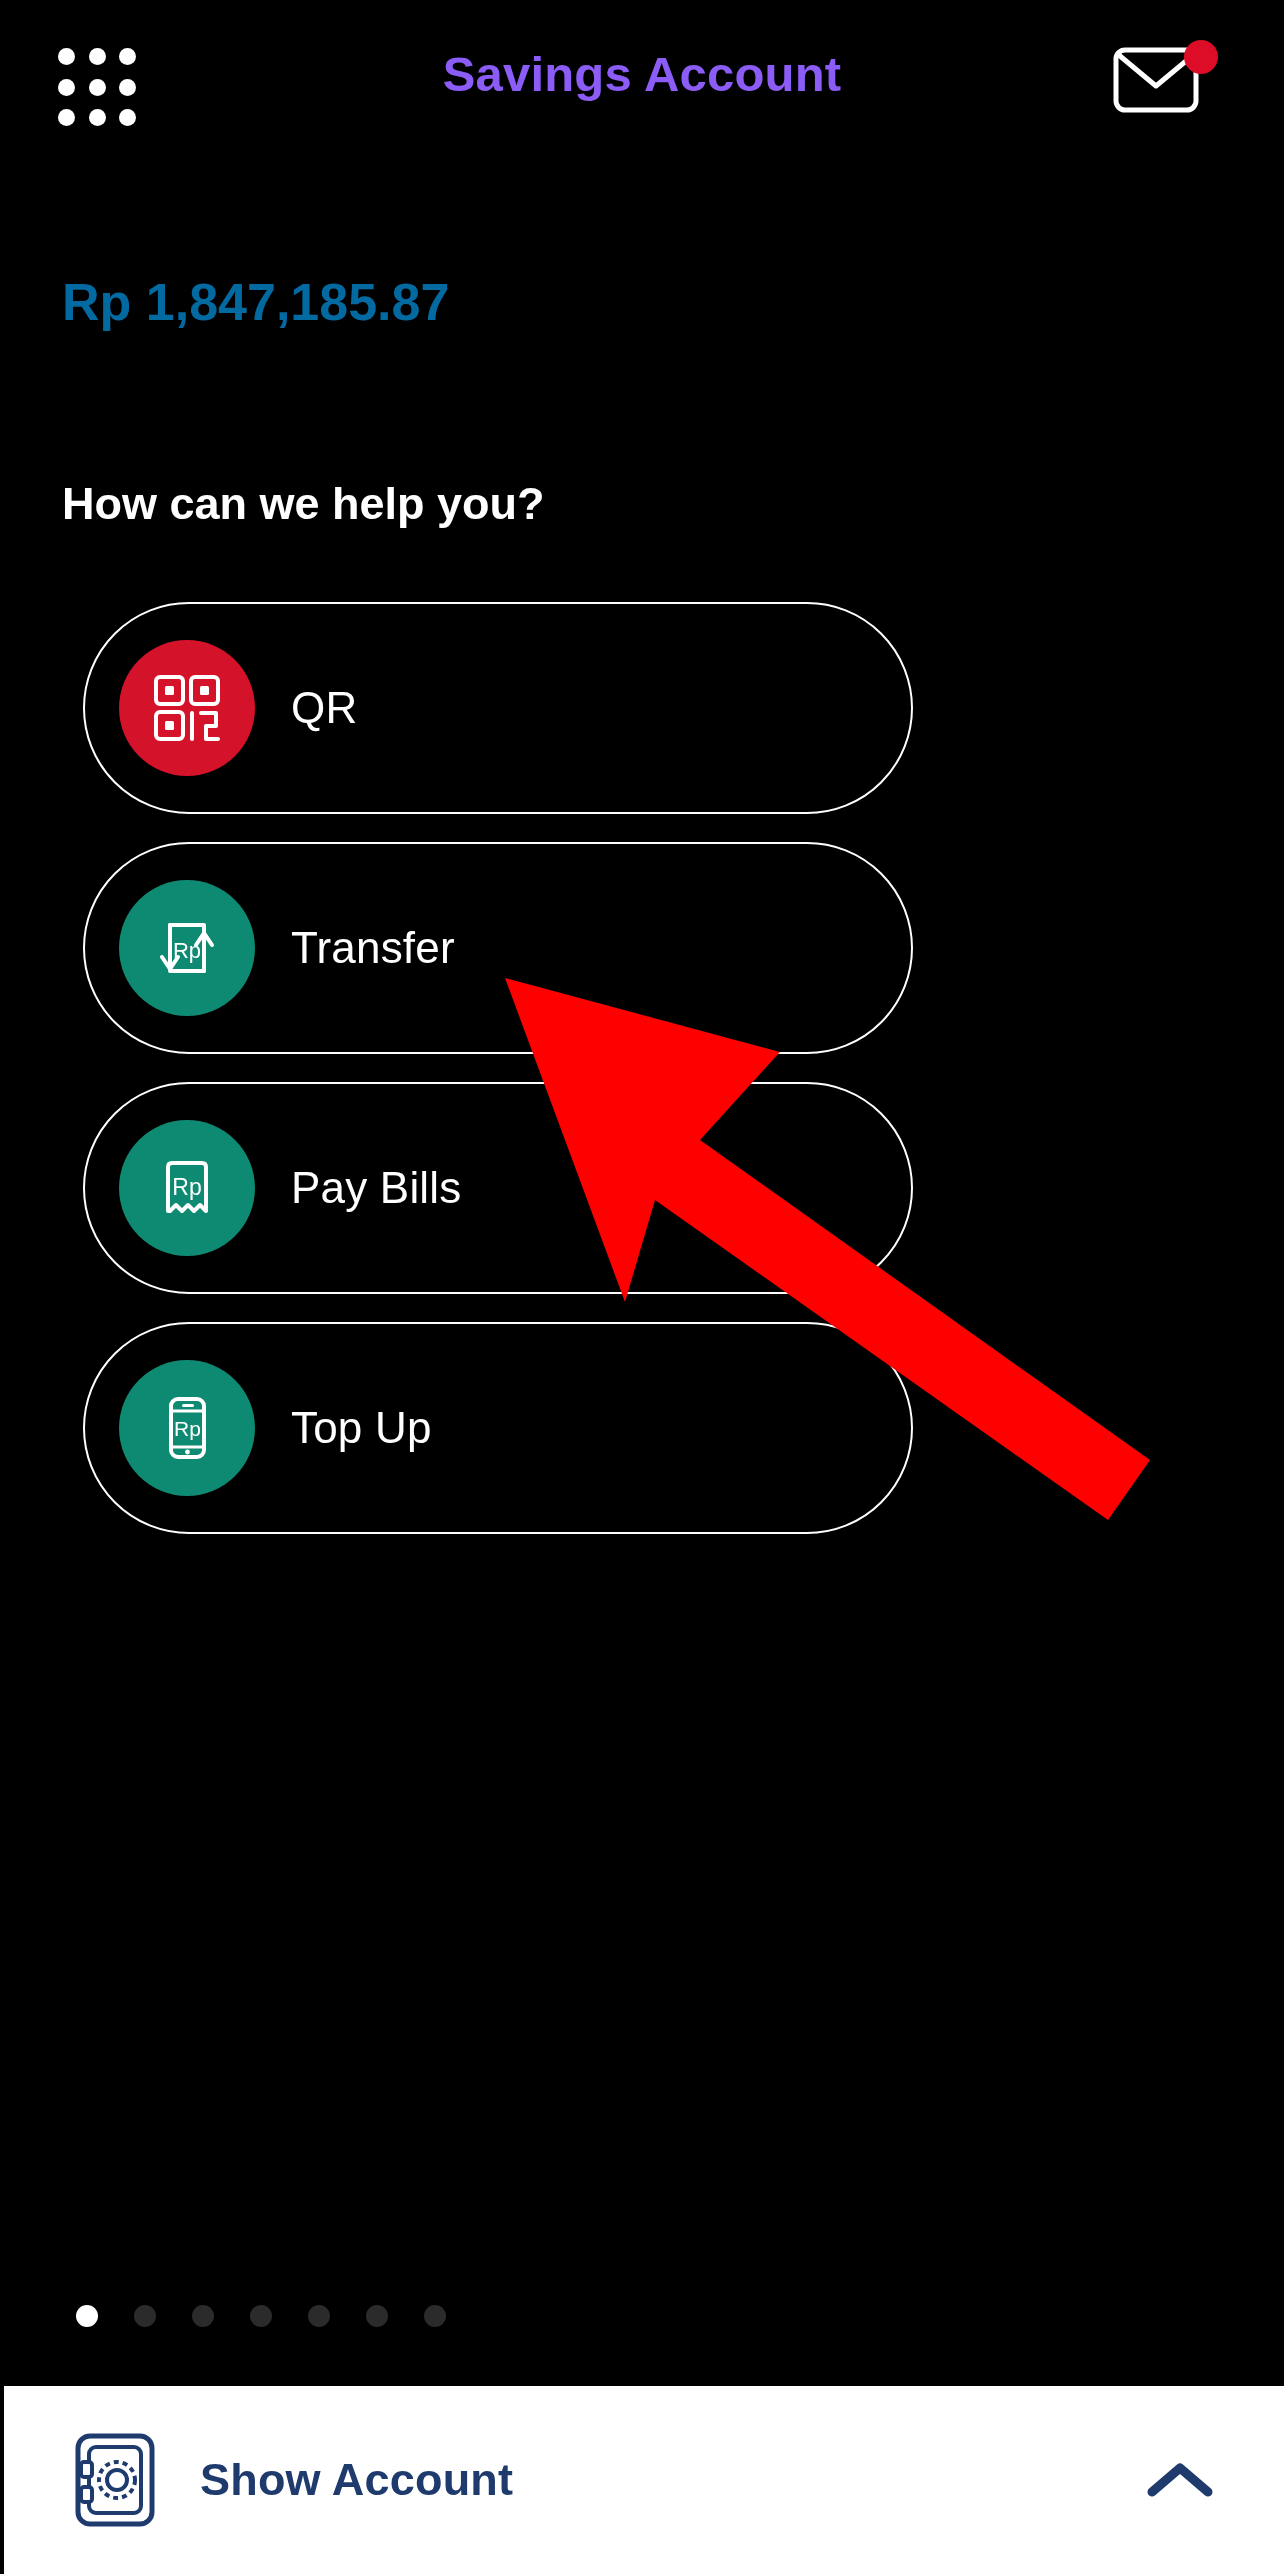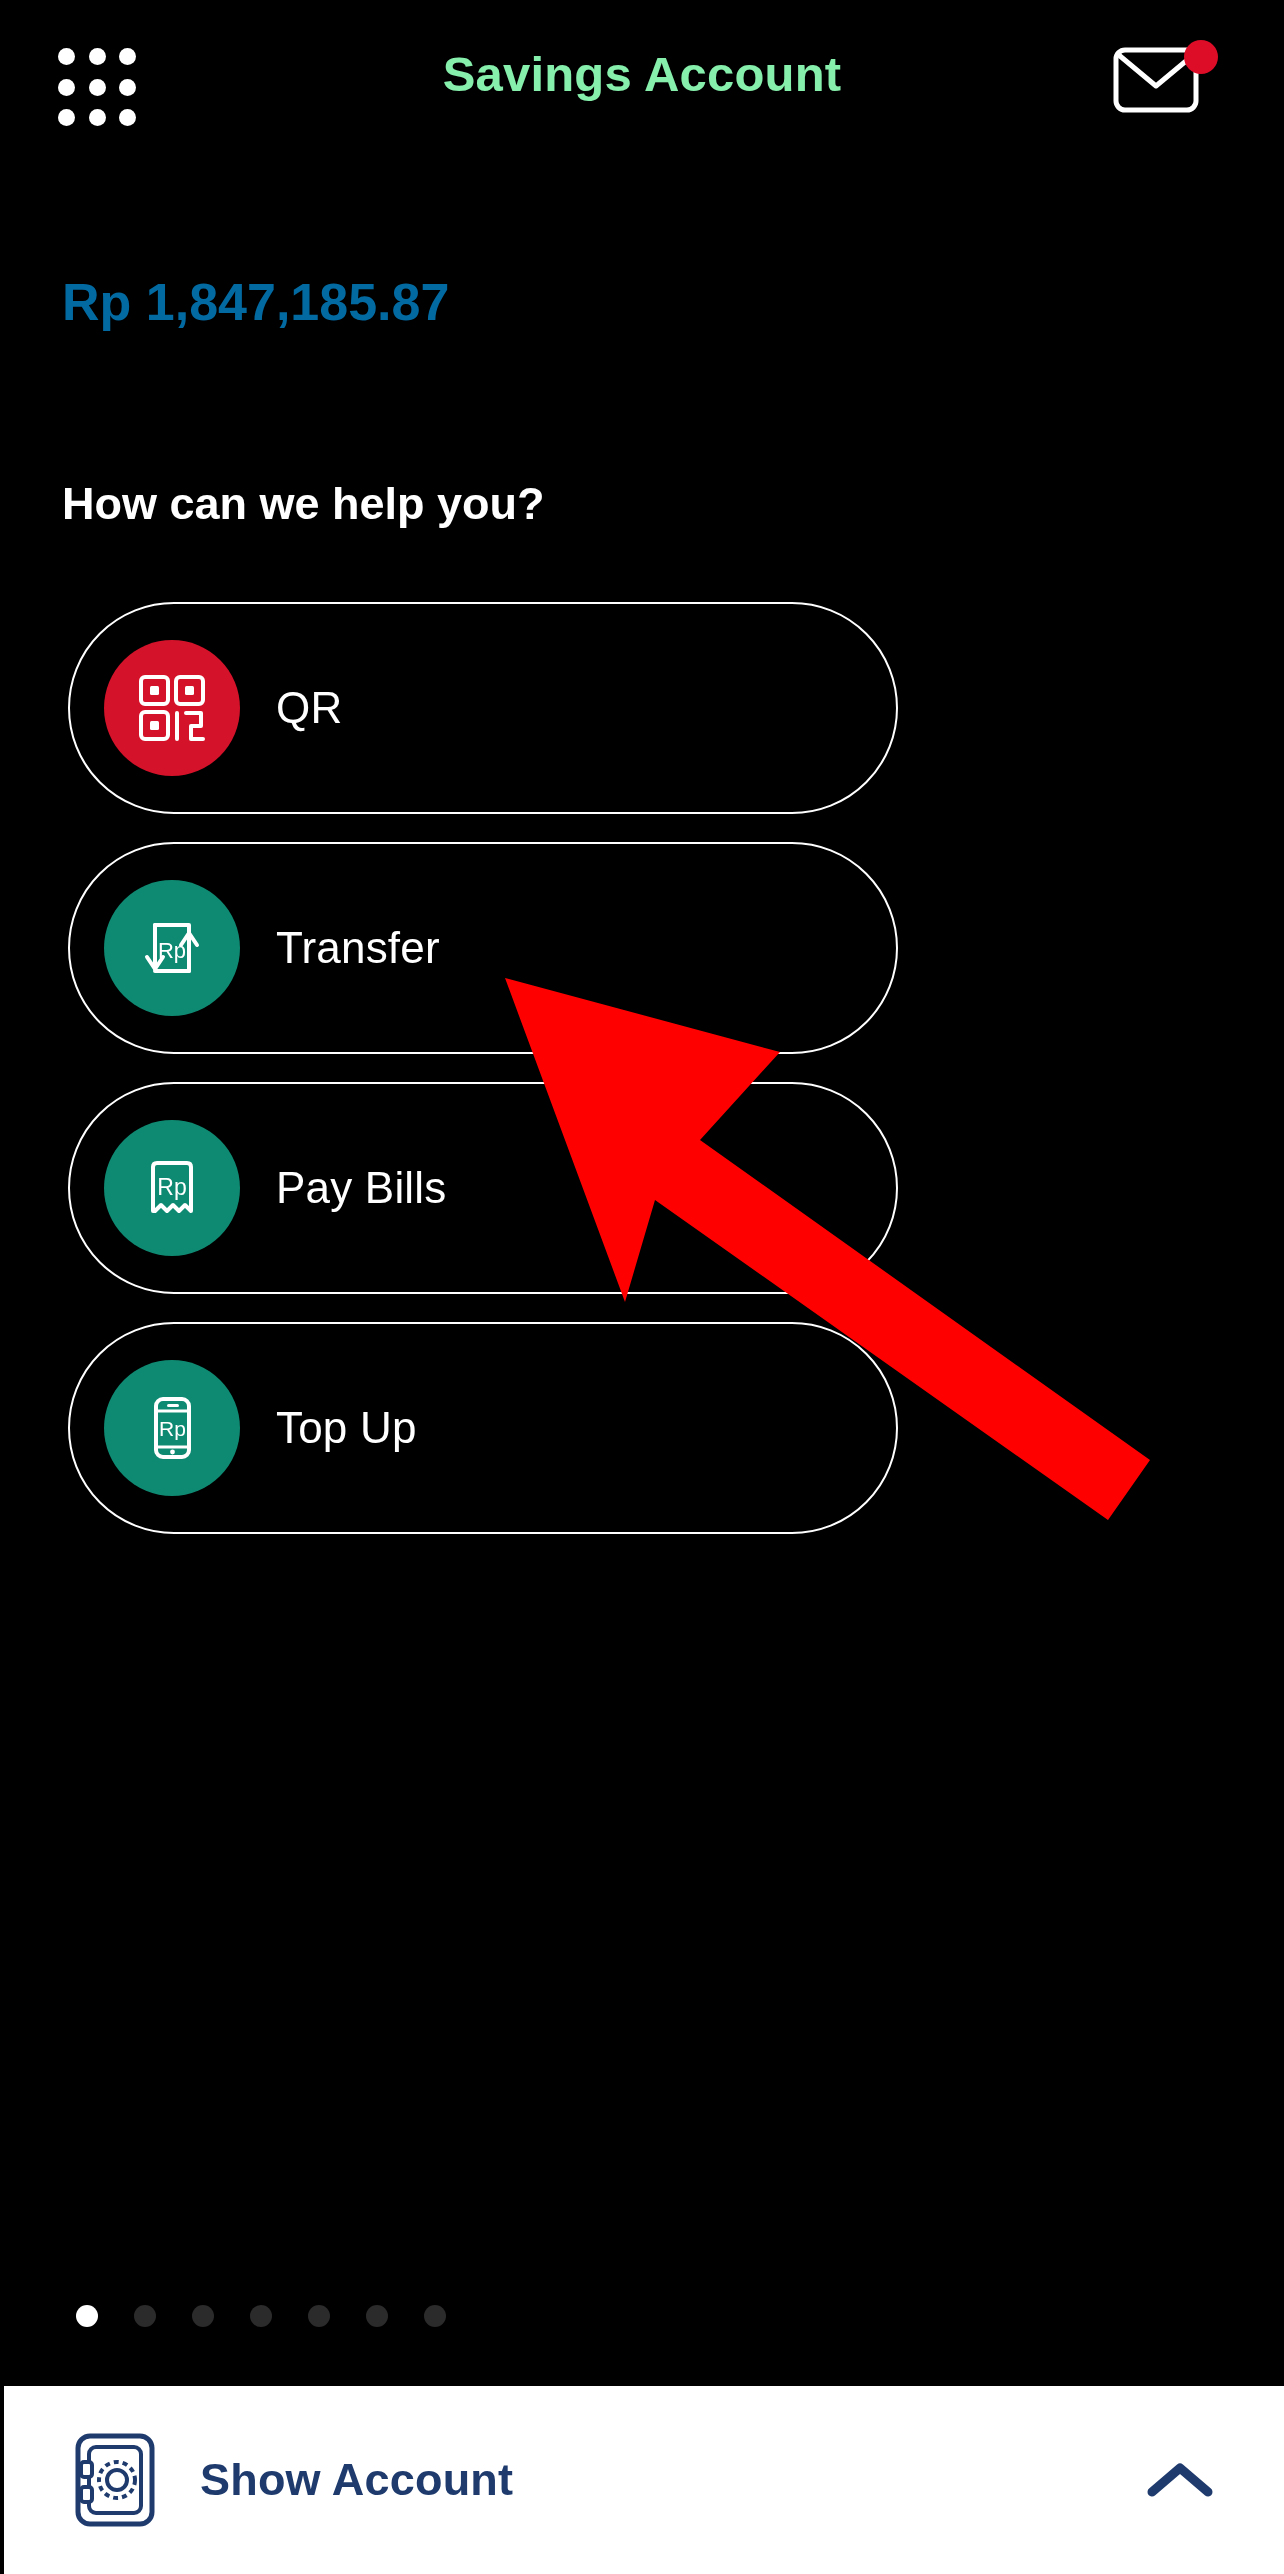--- a/index.html
+++ b/index.html
@@ -32,21 +32,21 @@
   .grid-dots i {
     width:17px; height:17px;
     border-radius:50%;
     background:#ffffff;
     justify-self:start; align-self:start;
   }
   .header-title {
     position:absolute; left:0; top:46px;
     width:1284px;
     text-align:center;
-    color:#86efac;
+    color:#8b5cf6;
     font-size:49px;
     font-weight:bold;
     letter-spacing:0.2px;
   }
   .mail-wrap {
     position:absolute; right:62px; top:42px;
     width:110px; height:86px;
   }
   .mail-wrap svg { display:block; }
   .mail-badge {
@@ -76,21 +76,21 @@
   }
   .help-title {
     position:absolute; left:62px; top:478px;
     color:#ffffff;
     font-size:45px;
     font-weight:bold;
   }
 
   
   .actions {
-    position:absolute; left:68px; top:602px;
+    position:absolute; left:83px; top:602px;
     width:830px;
   }
   .pill {
     position:relative;
     width:830px; height:212px;
     border:2px solid #ffffff;
     border-radius:110px;
     background:#000000;
     display:flex;
     align-items:center;

